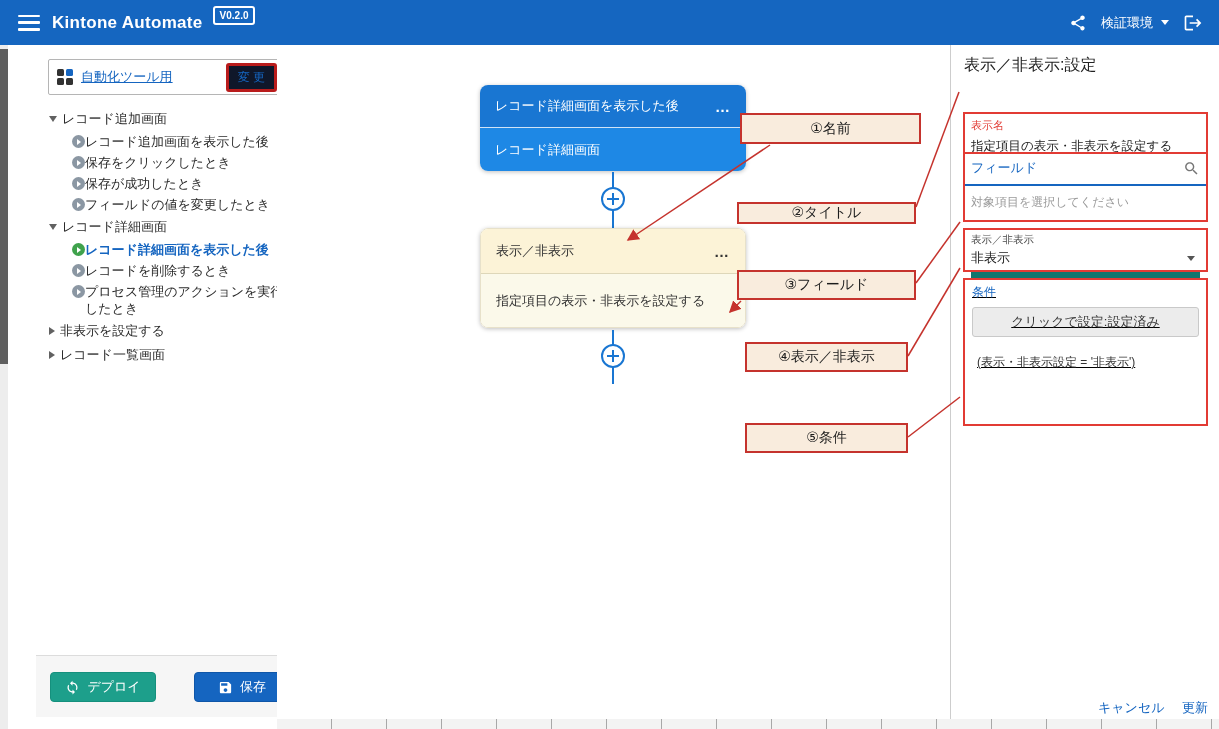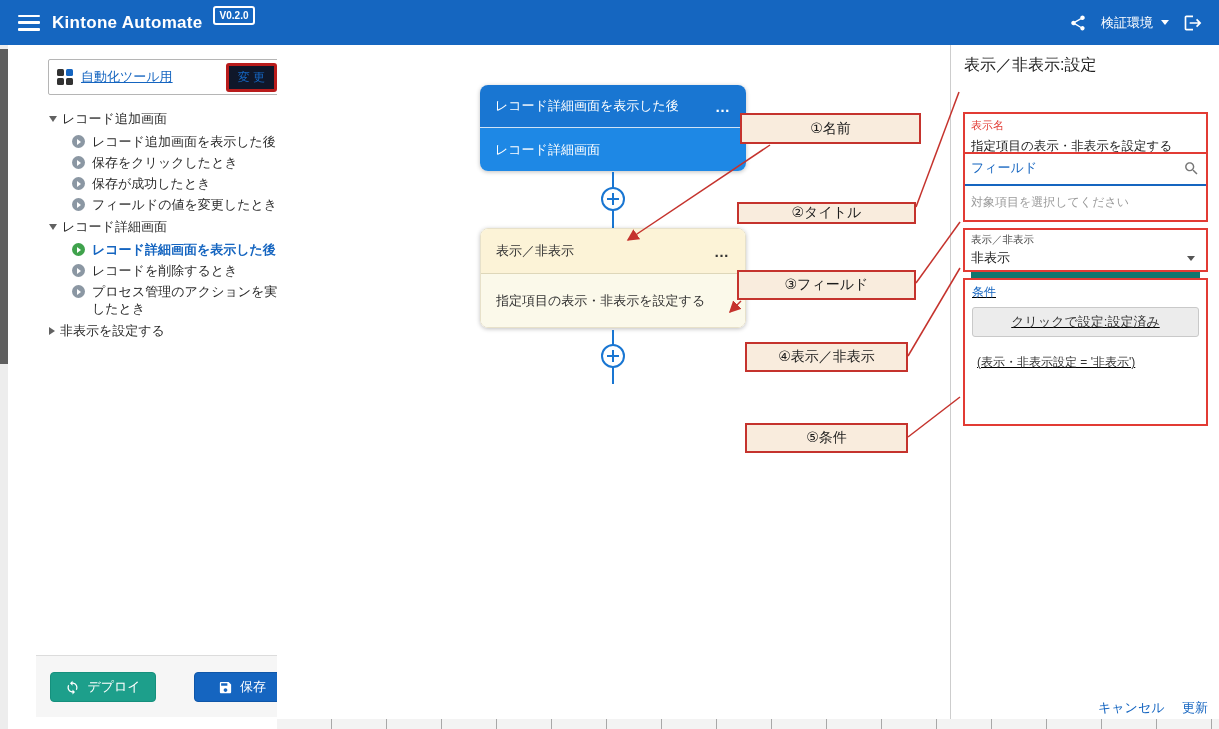--- a/index.html
+++ b/index.html
@@ -34,21 +34,21 @@
   .app-grid-icon i.accent { background:#1565c0; }
   .app-link { color:#1565c0; font-size:13px; text-decoration:underline; cursor:pointer; white-space:nowrap; }
   .btn-change { margin-left:auto; background:#0f172a; border:3px solid #b91c1c; color:#1565c0; font-size:12px;
                 padding:3px 9px; border-radius:3px; cursor:pointer; white-space:nowrap; }
 
   .tree { position:absolute; left:0; top:62px; right:1px; font-size:13px; color:#2b2b2b; }
   .tree-parent { display:flex; align-items:center; gap:5px; padding:3px 6px 3px 13px; cursor:pointer; }
   .exp { width:0; height:0; }
   .exp.open { border-left:4.5px solid transparent; border-right:4.5px solid transparent; border-top:6px solid #616161; }
   .exp.closed { border-top:4.5px solid transparent; border-bottom:4.5px solid transparent; border-left:6px solid #616161; }
-  .tree-child { display:flex; align-items:flex-start; gap:7px; padding:2px 10px 2px 36px; line-height:17px; cursor:pointer; }
+  .tree-child { display:flex; align-items:flex-start; padding:2px 10px 2px 36px; line-height:17px; cursor:pointer; }
   .evt-icon { flex:0 0 auto; width:13px; height:13px; border-radius:50%; background:#8b97a3; position:relative; margin-top:2px; }
   .evt-icon::after { content:""; position:absolute; left:5px; top:3.5px; border-left:4px solid #fff;
                      border-top:3px solid transparent; border-bottom:3px solid transparent; }
   .tree-child.active .evt-icon { background:#3fa24c; }
   .tree-child.active .lbl { color:#1565c0; font-weight:bold; }
 
   .sidebar-actions { position:absolute; left:0; bottom:0; width:100%; height:62px; background:#f6f6f6; border-top:1px solid #dcdcdc; }
   .btn-deploy { position:absolute; left:14px; top:16px; width:106px; height:30px; background:#1d9f8b; border:1px solid #15907d;
                 color:#fff; font-size:13px; border-radius:4px; display:flex; align-items:center; justify-content:center; gap:7px; cursor:pointer; }
   .btn-save { position:absolute; left:158px; top:16px; width:96px; height:30px; background:#1565c0; border:1px solid #0f56a8;
@@ -203,20 +203,24 @@
       </div>
       <div class="tree-child">
         <span class="evt-icon"></span>
         <span class="lbl">プロセス管理のアクションを実行したとき</span>
       </div>
 
       <div class="tree-parent">
         <span class="exp closed"></span>
         <span class="lbl">非表示を設定する</span>
       </div>
+      <div class="tree-parent">
+        <span class="exp closed"></span>
+        <span class="lbl">レコード一覧画面</span>
+      </div>
     </nav>
 
     <div class="sidebar-actions">
       <button class="btn-deploy">
         <span style="display:flex;">
           <svg viewBox="0 0 24 24" width="15" height="15">
               <path fill="#fff" d="M12 4V1L8 5l4 4V6c3.31 0 6 2.69 6 6 0 1.01-.25 1.97-.7 2.8l1.46 1.46C19.54 15.03 20 13.57 20 12c0-4.42-3.58-8-8-8zm0 14c-3.31 0-6-2.69-6-6 0-1.01.25-1.97.7-2.8L5.24 7.74C4.46 8.97 4 10.43 4 12c0 4.42 3.58 8 8 8v3l4-4-4-4v3z"></path>
             </svg>
         </span>
         <span>デプロイ</span>

